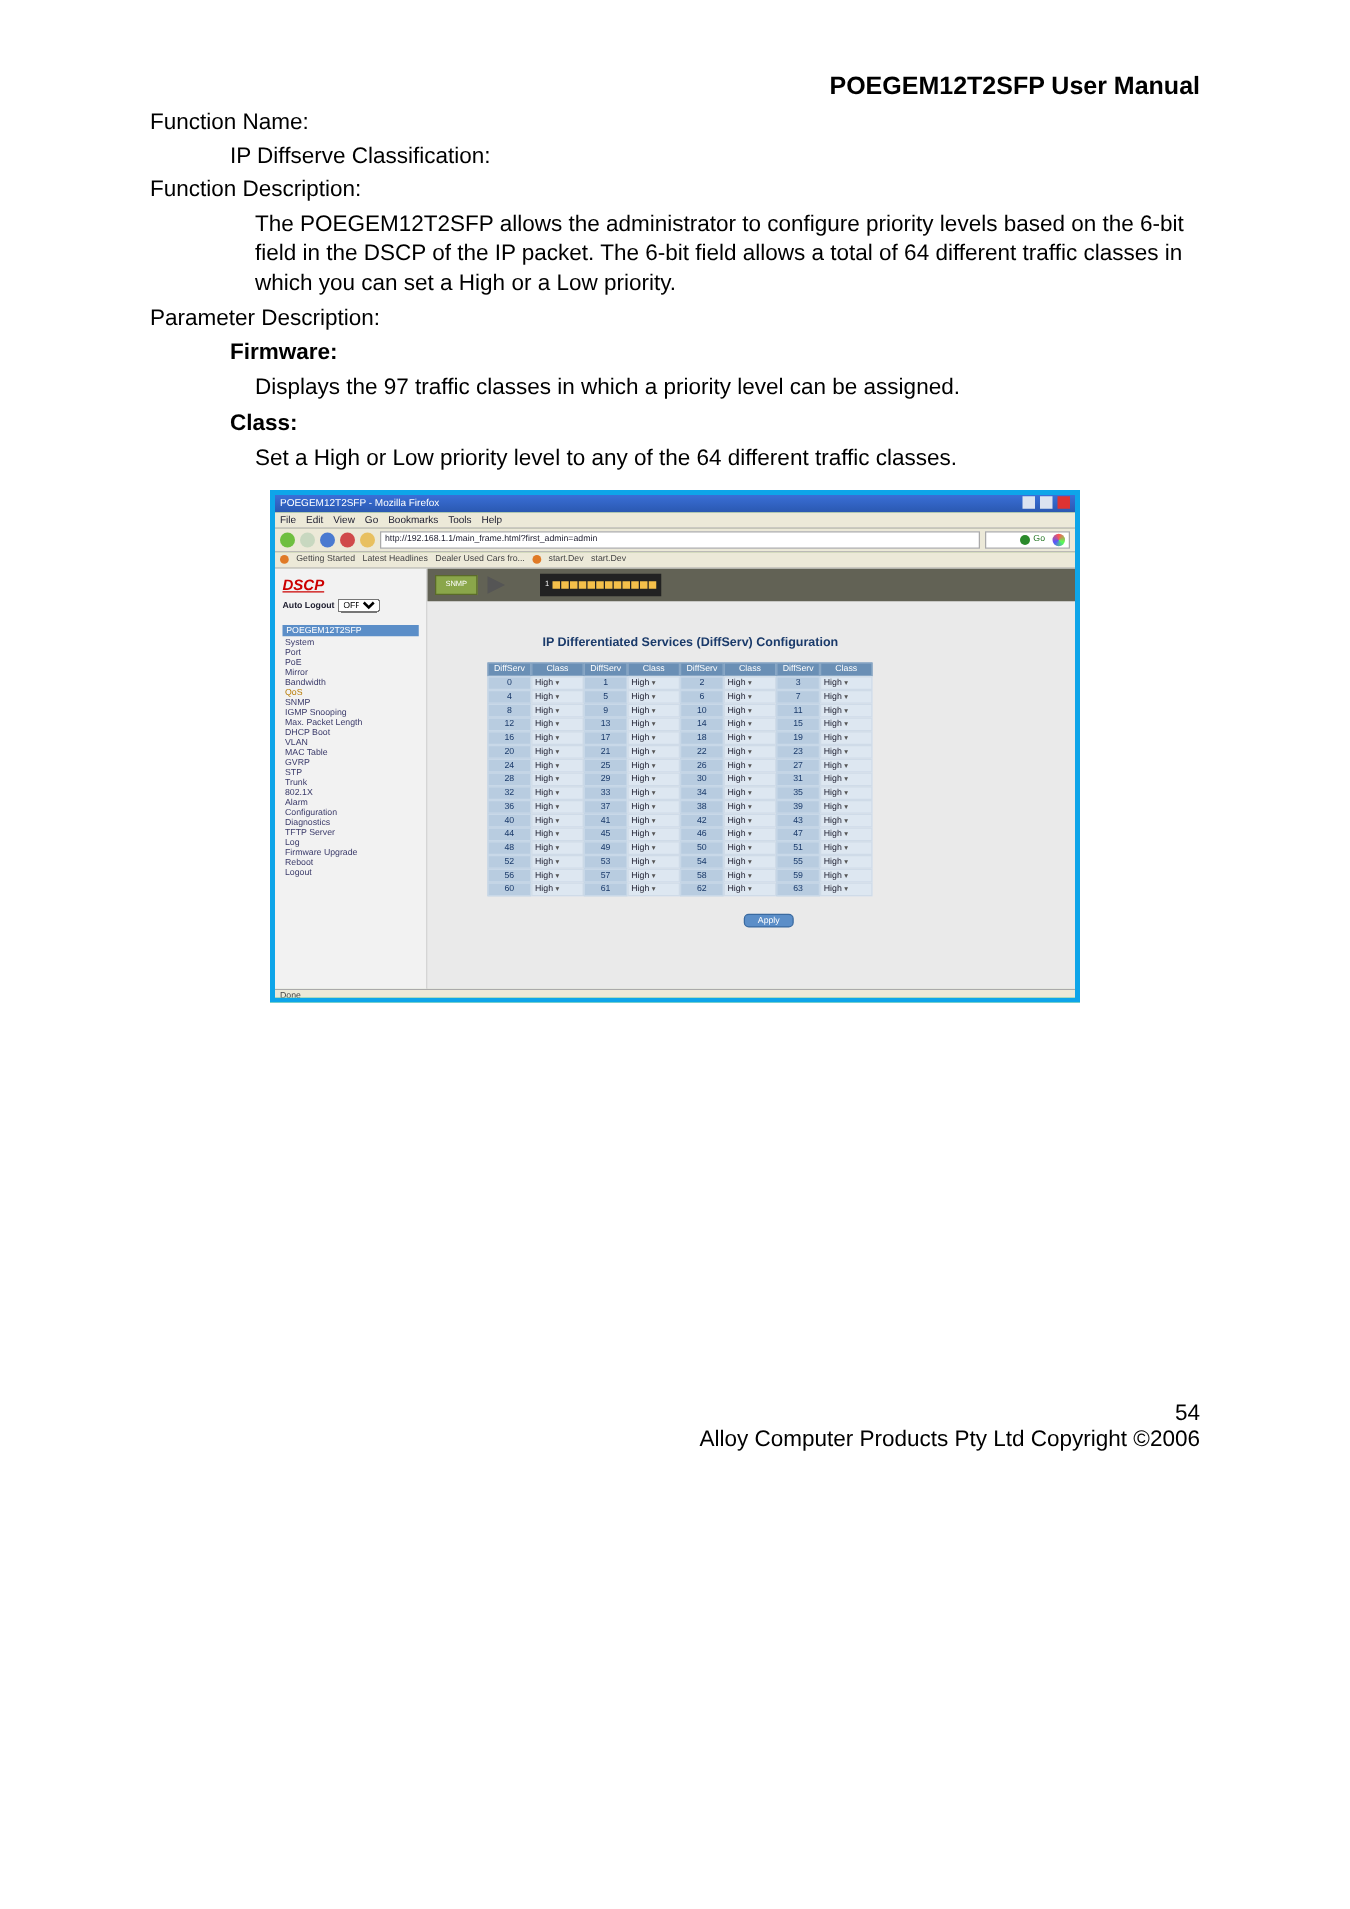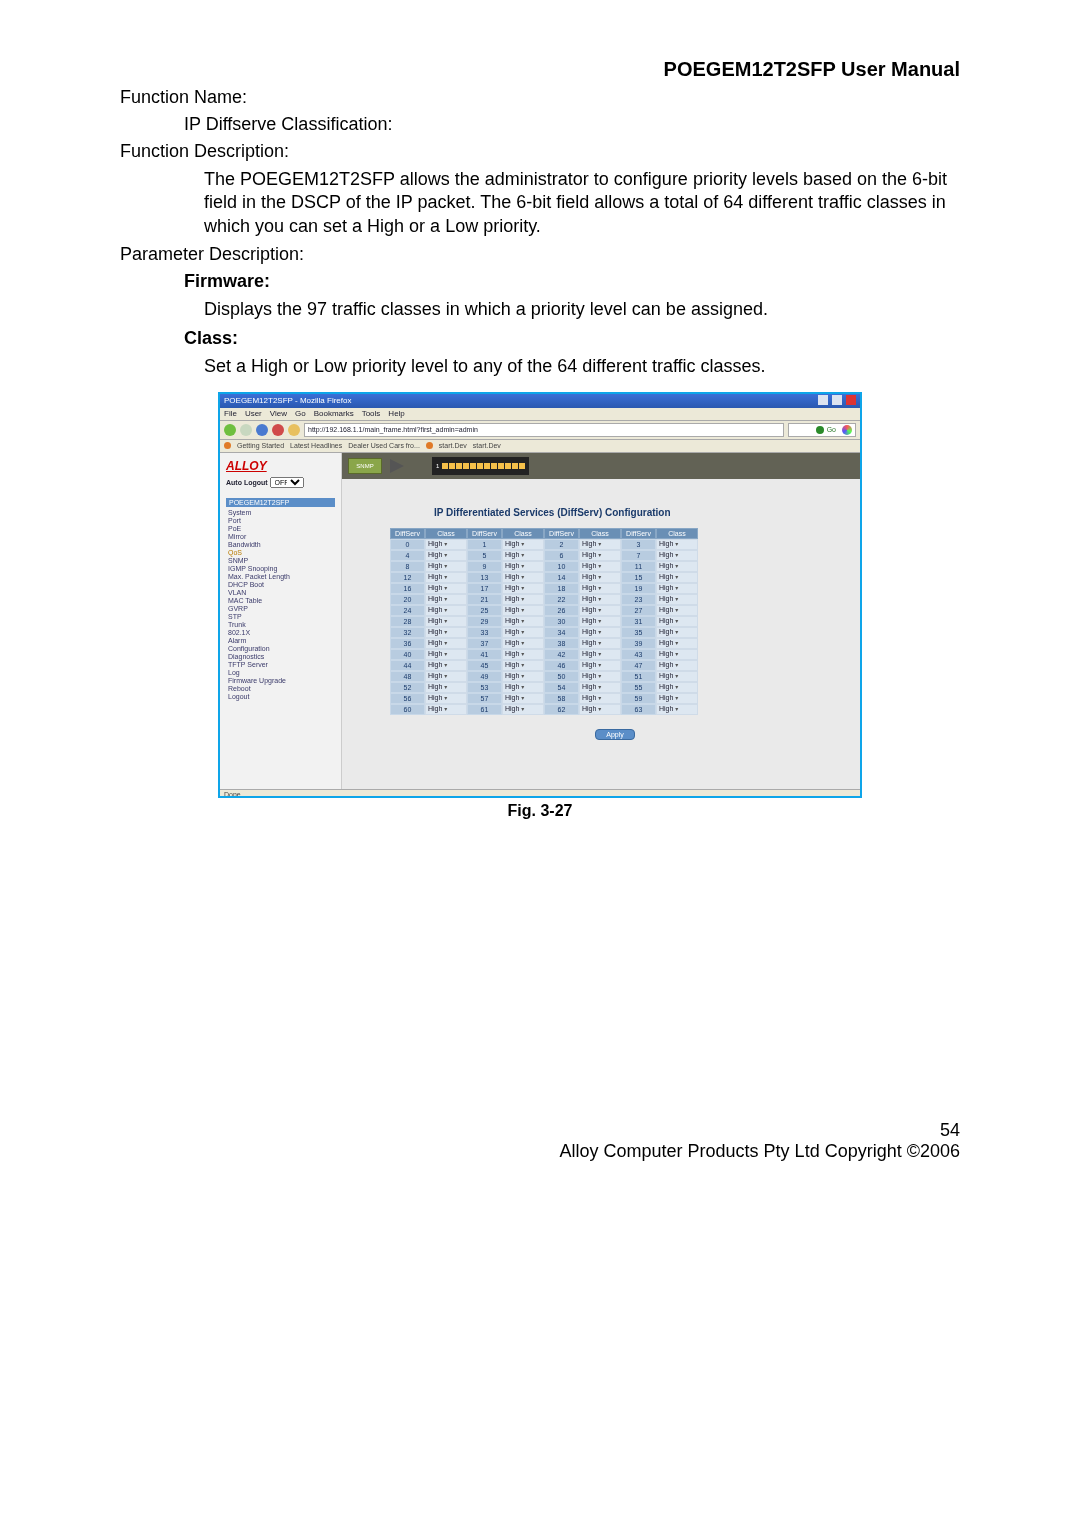--- a/index.html
+++ b/index.html
@@ -41,21 +41,21 @@
     font-weight: bold;
   }
   .screenshot-wrap {
     margin-top: 14px;
     display: flex;
     justify-content: center;
   }
   .screenshot {
     width: 640px;
     height: 402px;
-    border: 2px solid #0ea5e9;
+    border: 4px solid #0ea5e9;
     position: relative;
     background: #bef264;
     font-size: 8px;
     color: #223;
     overflow: hidden;
   }
   .titlebar {
     height: 14px;
     background: linear-gradient(#3a6fd7, #2a58b0);
     color: #fff;
@@ -294,21 +294,21 @@
         <span>POEGEM12T2SFP - Mozilla Firefox</span>
         <span class="tb-right">
           <span class="tb-min"></span>
           <span class="tb-max"></span>
           <span class="tb-close"></span>
         </span>
       </div>
 
       <div class="menubar">
         <span>File</span>
-        <span>User</span>
+        <span>Edit</span>
         <span>View</span>
         <span>Go</span>
         <span>Bookmarks</span>
         <span>Tools</span>
         <span>Help</span>
       </div>
 
       <div class="navbar">
         <span class="nav-icon" style="background:#6fbf3f"></span>
         <span class="nav-icon" style="background:#c8d8c0"></span>
@@ -329,21 +329,21 @@
         <span>Latest Headlines</span>
         <span>Dealer Used Cars fro...</span>
         <span class="orange-dot"></span>
         <span>start.Dev</span>
         <span>start.Dev</span>
       </div>
 
       <div class="content-area">
 
         <div class="sidebar">
-          <div class="logo">ALLOY</div>
+          <div class="logo">DSCP</div>
           <div class="autologout">
             <span>Auto Logout</span>
             <select>
               <option>OFF</option>
             </select>
           </div>
           <div class="model-head">POEGEM12T2SFP</div>
           <div id="sidebar-menu">
               <div class="menu-item">System</div>
               <div class="menu-item">Port</div>
@@ -537,19 +537,18 @@
               <span class="apply-btn">Apply</span>
             </div>
           </div>
         </div>
       </div>
 
       <div class="statusbar">Done</div>
     </div>
   </div>
 
-  <div class="fig-caption">Fig. 3-27</div>
 
   <div class="footer">
     <div>54</div>
     <div>Alloy Computer Products Pty Ltd Copyright ©2006</div>
   </div>
 </div>
 
 </body></html>

